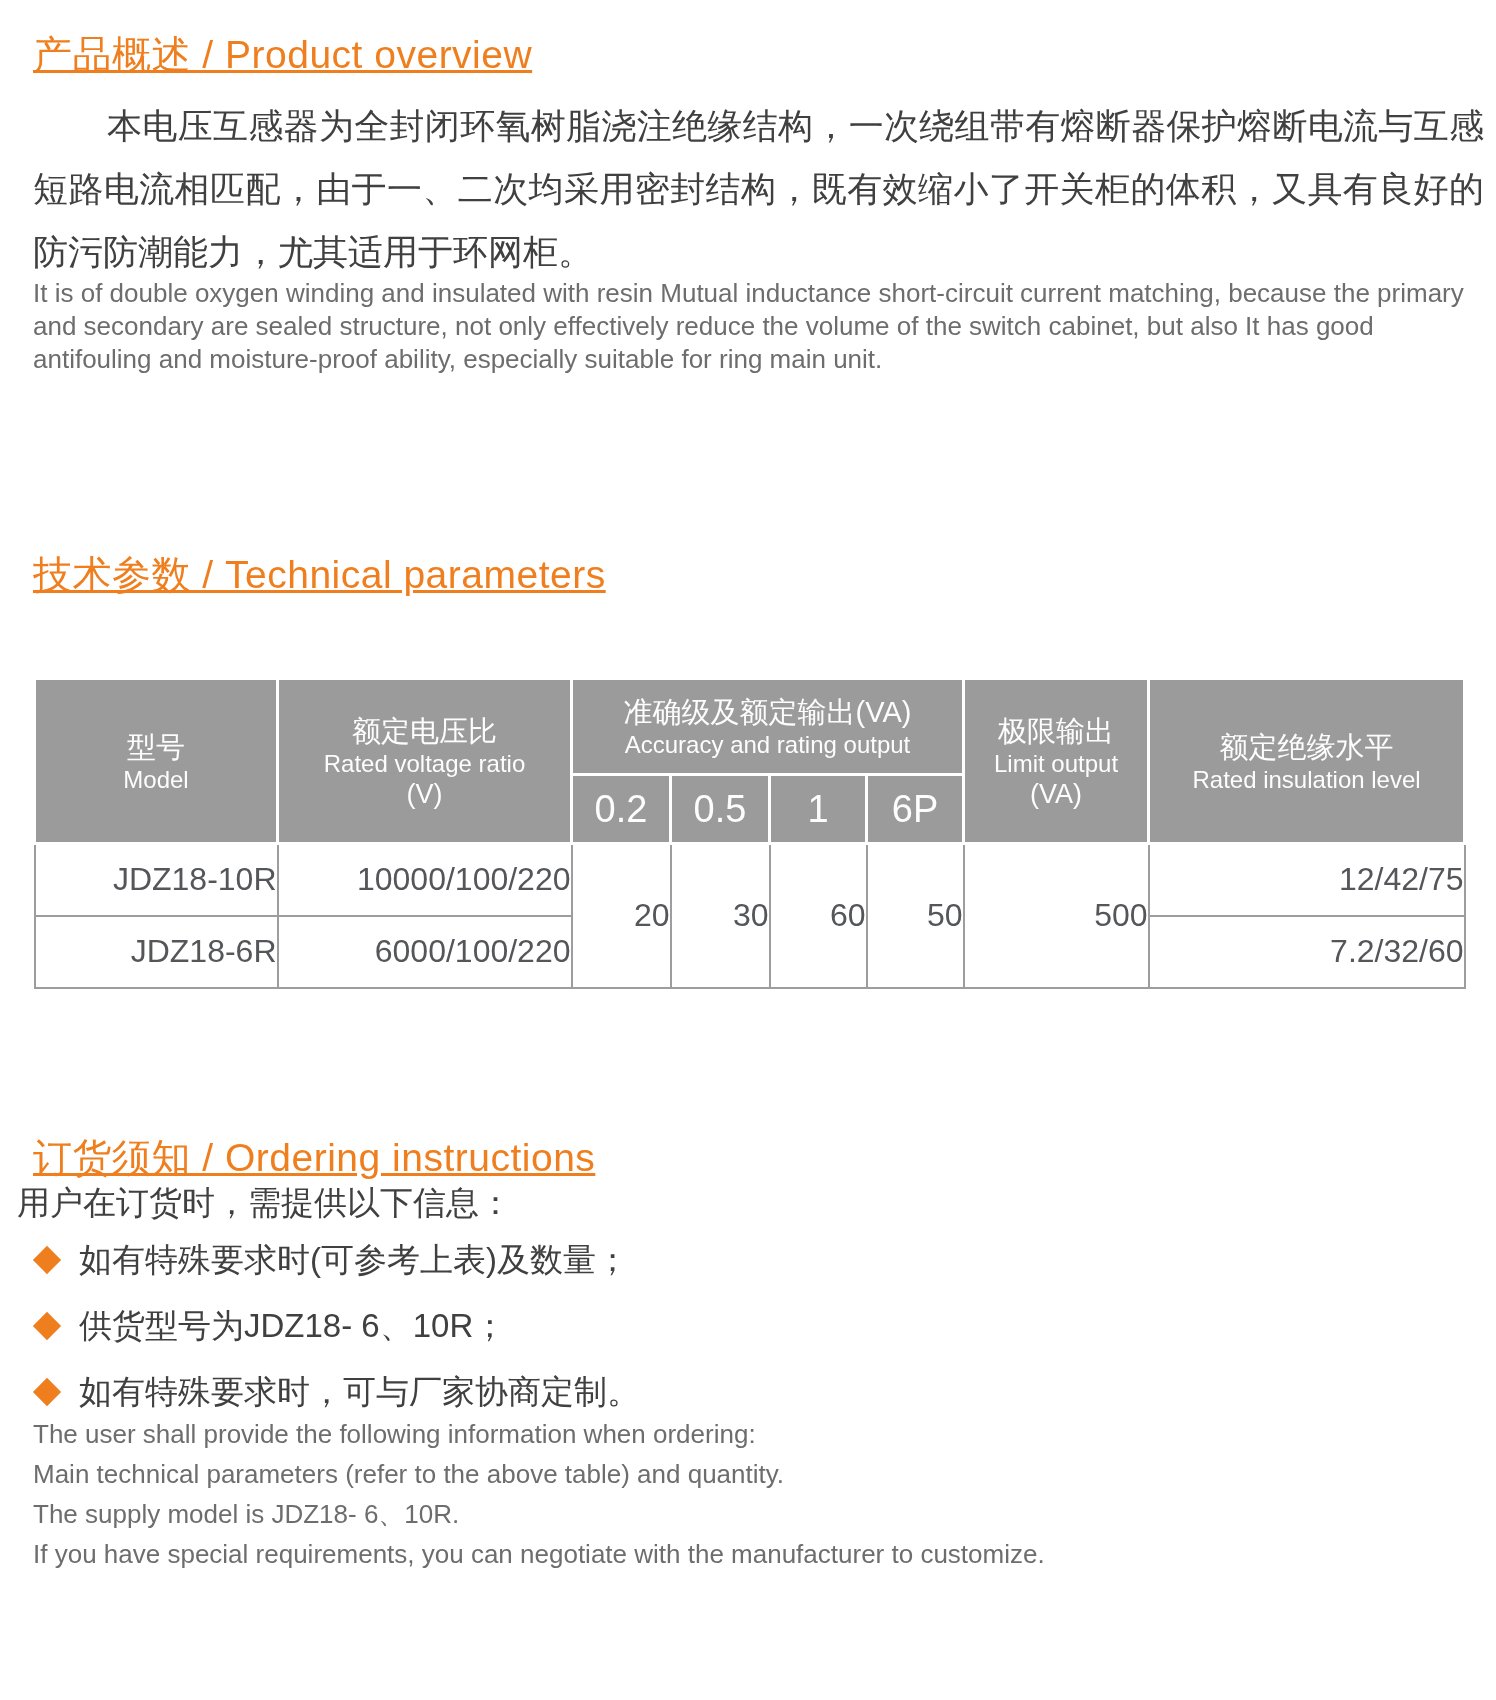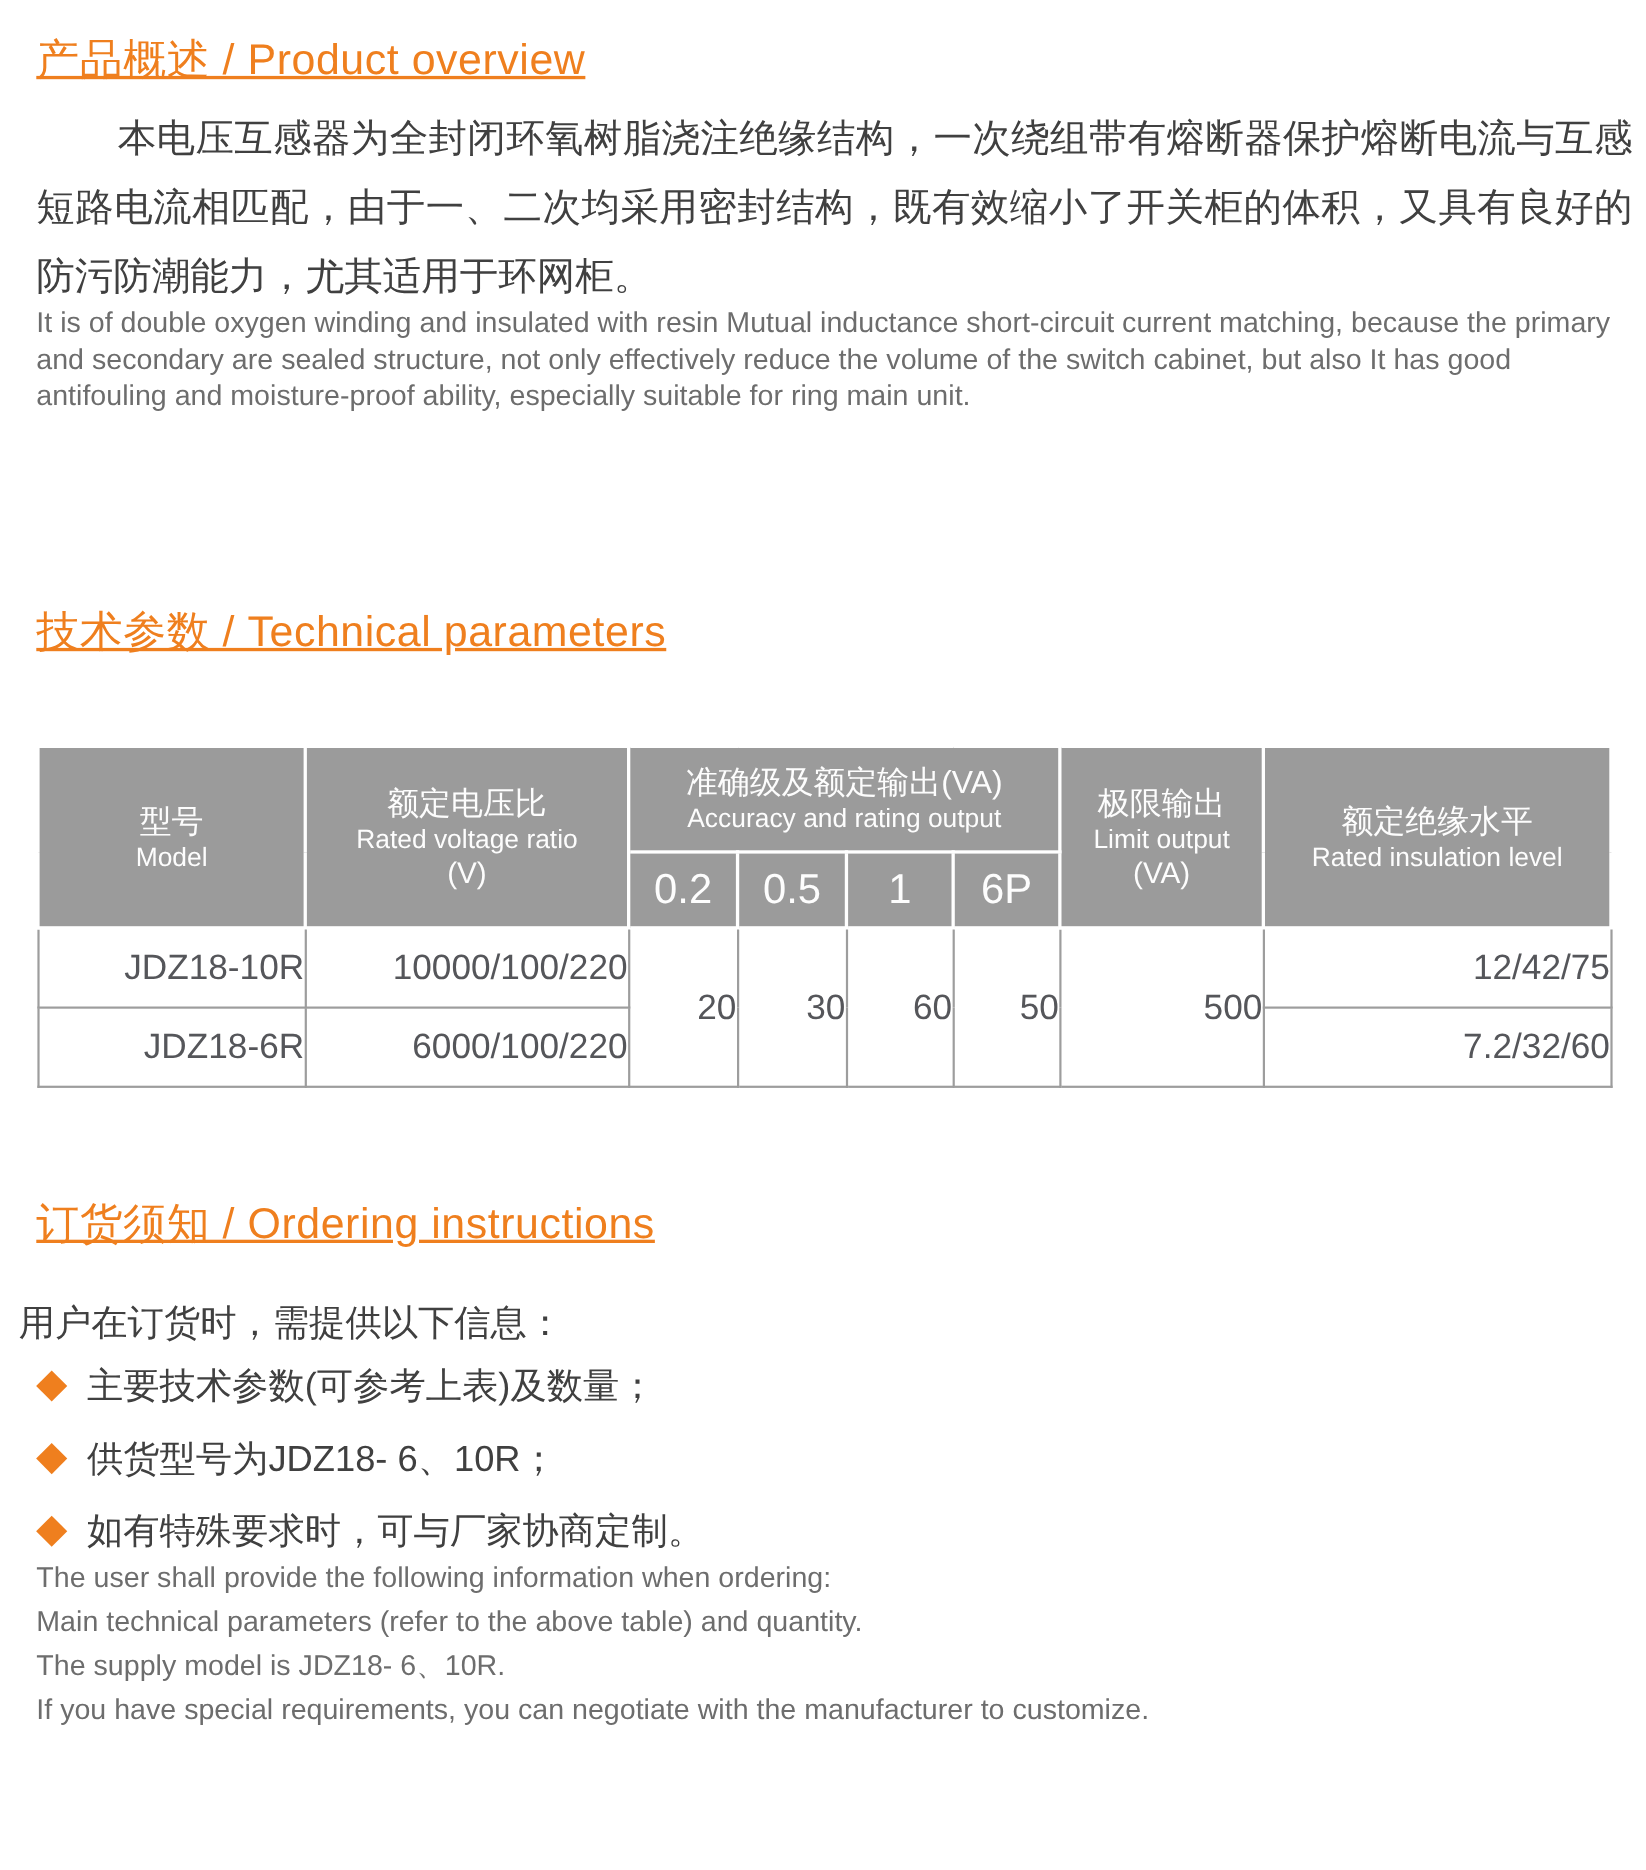--- a/index.html
+++ b/index.html
@@ -20,21 +20,21 @@
   .page{position:absolute;inset:0;background:#ffffff;}
   .heading{
     position:absolute;left:33px;
     color:var(--accent);
     font-size:39px;line-height:46px;letter-spacing:0.5px;
     white-space:nowrap;
     text-decoration:underline;
   }
   #overview-heading{top:32px;}
   #tech-heading{top:552px;}
-  #ordering-heading{top:1090px;text-align:center;}
+  #ordering-heading{top:1135px;text-align:center;}
 
   .para-zh{
     position:absolute;left:33px;right:12px;top:94px;
     color:var(--zh-text);
     font-size:35px;line-height:63px;
     text-indent:74px;
     text-align:justify;
   }
   .para-en{
     position:absolute;left:33px;right:28px;top:277px;
@@ -170,21 +170,21 @@
   </tbody>
     </table>
 
   <div class="heading" id="ordering-heading">订货须知 / Ordering instructions</div>
 
   <div class="ordering-intro">用户在订货时，需提供以下信息：</div>
 
   <ul class="ordering-list">
     <li>
       <span class="diamond"></span>
-      <span>主要技术参数(可参考上表)及数量；</span>
+      <span>如有特殊要求时(可参考上表)及数量；</span>
     </li>
     <li>
       <span class="diamond"></span>
       <span>供货型号为JDZ18- 6、10R；</span>
     </li>
     <li>
       <span class="diamond"></span>
       <span>如有特殊要求时，可与厂家协商定制。</span>
     </li>
   </ul>

